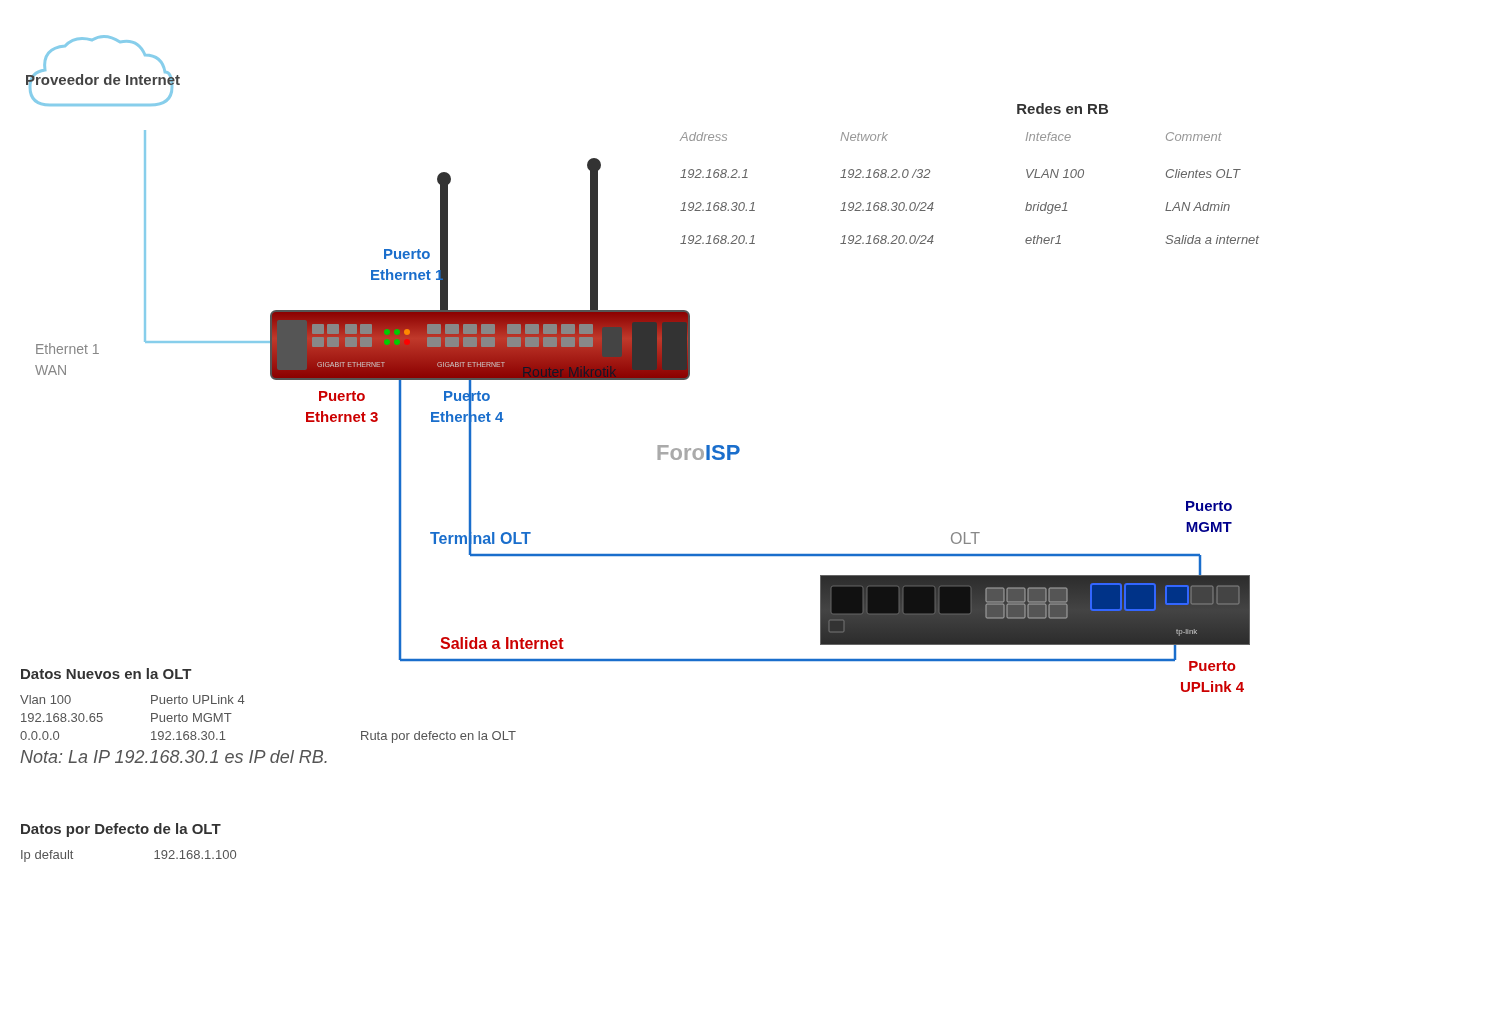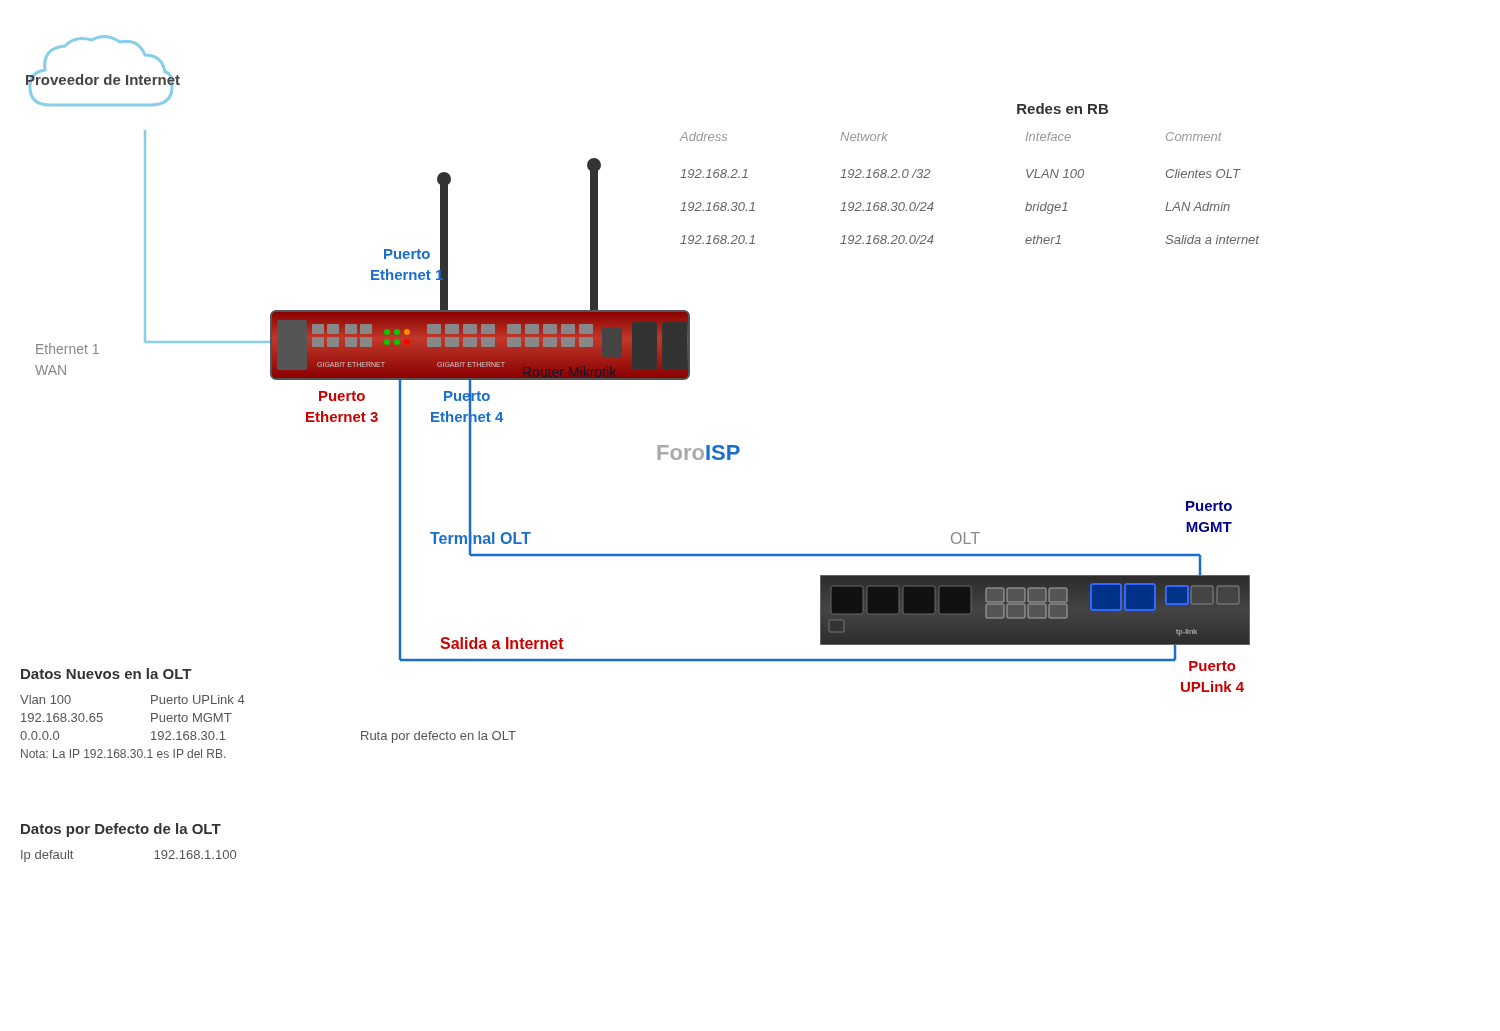--- a/index.html
+++ b/index.html
@@ -269,23 +269,24 @@
 
     .datos-nuevos-grid {
       display: grid;
       grid-template-columns: 120px 200px auto;
       gap: 3px 10px;
       font-size: 13px;
       color: #555;
     }
 
     .datos-nota {
-      font-size: 12px;
+      font-size: 18px;
       color: #555;
       margin-top: 4px;
+      font-style: italic;
     }
 
     
     .datos-defecto {
       position: absolute;
       top: 820px;
       left: 20px;
     }
 
     .datos-defecto-title {

